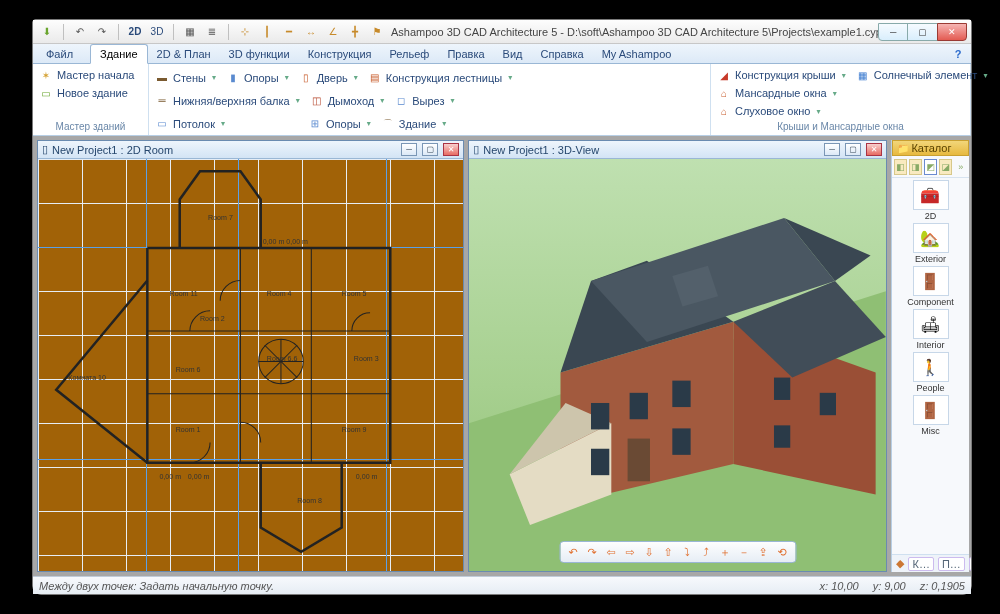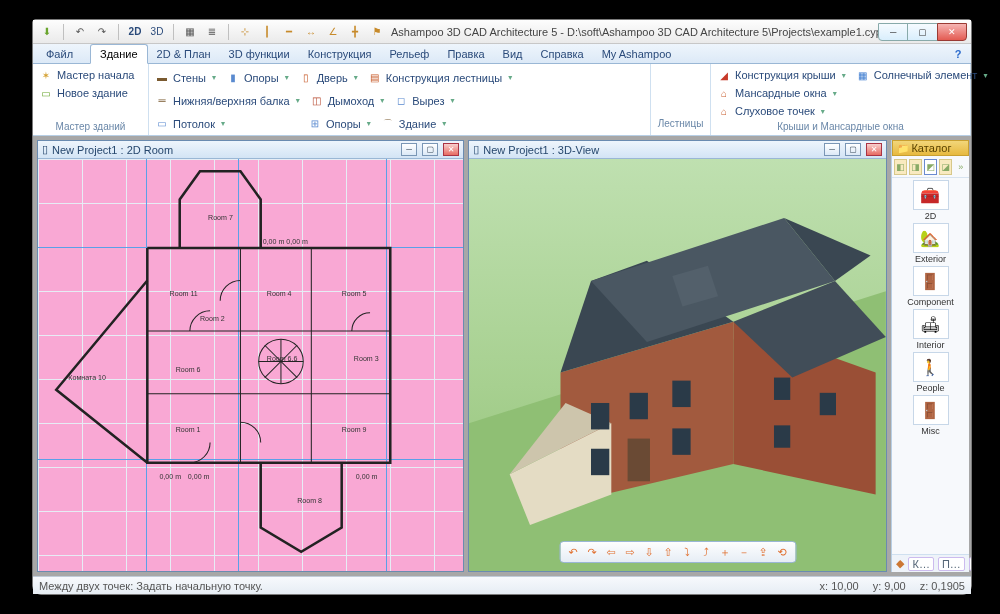--- a/index.html
+++ b/index.html
@@ -28,21 +28,21 @@
 .glabel { text-align: center; color: #6a87a8; font-size: 10px; padding: 1px 0 6px; }
 .client { flex: 1; background: #a7a7a7; position: relative; display: flex; gap: 4px; padding: 4px 2px 4px 4px; overflow: hidden; }
 .mdi { background: #fff; border: 1px solid #6a8bb0; display: flex; flex-direction: column; }
 .mdi-title { height: 18px; background: linear-gradient(#eef5fc,#d3e4f5); display: flex; align-items: center; padding: 0 4px; gap: 4px; border-bottom: 1px solid #9ab7d5; color: #26476d; font-size: 10px; }
 .mdi-title .spacer { flex: 1; }
 .mdi-btn { width: 16px; height: 13px; border: 1px solid #7a96b5; background: linear-gradient(#fff,#dce9f7); display: flex; align-items: center; justify-content: center; font-size: 8px; color: #345; margin-left: 1px; }
 .mdi-btn.cls { background: linear-gradient(#f8cfcd,#e76b62); color: #fff; border-color: #a34; }
 .mdi2d { flex: 1.02; }
 .mdi3d { flex: 1; }
 .mdi-body { flex: 1; position: relative; background: #fff; overflow: hidden; }
-.mdi2d .mdi-body { background: #f9a8d4; }
+.mdi2d .mdi-body { background: #a16207; }
 .grid { position: absolute; inset: 0; background:
   repeating-linear-gradient(#e6edf5 0 1px, transparent 1px 44px),
   repeating-linear-gradient(90deg,#e6edf5 0 1px, transparent 1px 44px); }
 .guides-v { position:absolute; top:0; bottom:0; width:1px; background:#5aa0e8; }
 .guides-h { position:absolute; left:0; right:0; height:1px; background:#5aa0e8; }
 .plan { position:absolute; inset:0; }
 .plan line, .plan polyline, .plan polygon, .plan path, .plan circle { stroke:#222; fill:none; stroke-width:1; }
 .plan .thick { stroke-width:2.5; }
 .plan text { font-size:7px; fill:#333; }
 .mdi3d .mdi-body { background: linear-gradient(#bfe0b0 0%, #a7d090 55%, #8fbf74 100%); }
@@ -52,21 +52,21 @@
 .catalog { width: 78px; background:#f7f9fc; border-left:1px solid #b8cfe5; display:flex; flex-direction:column; }
 .cat-title { height:16px; background: linear-gradient(#f2d67a,#e7b93f); border:1px solid #c9a030; font-size:10px; color:#5a4300; display:flex; align-items:center; padding:0 4px; gap:2px; }
 .cat-tb { height:22px; display:flex; align-items:center; gap:2px; padding:1px 2px; border-bottom:1px solid #d7e3f0; }
 .cat-tb span { width:16px; height:16px; background:#f9eac0; border:1px solid #d7c88a; display:flex; align-items:center; justify-content:center; font-size:9px; color:#8a6; }
 .cat-list { flex:1; overflow:hidden; padding:2px; display:flex; flex-direction:column; gap:2px; }
 .cat-item { display:flex; flex-direction:column; align-items:center; gap:1px; cursor:default; }
 .cat-thumb { width:36px; height:30px; background:#fff; border:1px solid #c7d7e8; display:flex; align-items:center; justify-content:center; font-size:16px; }
 .cat-lbl { font-size:9px; color:#333; }
 .docked { height:18px; background:#eef3f9; border-top:1px solid #cfe0f0; display:flex; align-items:center; gap:4px; padding:0 4px; font-size:9px; color:#567; }
 .docked span.tab { background:#fff; border:1px solid #cbe; padding:0 3px; border-radius:2px; }
-.status { height:18px; background:linear-gradient(#f7f9fc,#e6edf4); border-top:1px solid #c0cbd8; display:flex; align-items:center; padding:0 6px; color:#555; font-size:10px; }
+.status { height:18px; background:linear-gradient(#f7f9fc,#e6edf4); border-top:1px solid #c0cbd8; display:flex; align-items:center; padding:0 6px; color:#555; font-size:10px;font-style:italic; }
 .status .right { margin-left:auto; display:flex; gap:14px; }
 </style>
 </head>
 <body>
 
 <div class="app">
 
   <div class="titlebar">
     <div class="quick">
       <span class="ic" style="color:#6aa52e">⬇</span>
@@ -184,24 +184,20 @@
             </div>
           <div class="rbtn">
               <span class="ric" style="color:#7a5a30">⌒</span>
               <span>Здание</span>
               <span class="dd">▾</span>
             </div>
         </div>
       </div>
     </div>
 
-    <div class="rgroup" style="width:60px">
-      <div class="rows"></div>
-      <div class="glabel">Лестницы</div>
-    </div>
 
     <div class="rgroup" style="width:260px">
       <div class="rows">
         <div class="rrow">
           <div class="rbtn">
               <span class="ric" style="color:#c73a2a">◢</span>
               <span>Конструкция крыши</span>
               <span class="dd">▾</span>
             </div>
           <div class="rbtn">
@@ -213,21 +209,21 @@
         <div class="rrow">
             <div class="rbtn">
               <span class="ric" style="color:#c75a2a">⌂</span>
               <span>Мансардные окна</span>
               <span class="dd">▾</span>
             </div>
           </div>
         <div class="rrow">
             <div class="rbtn">
               <span class="ric" style="color:#c75a2a">⌂</span>
-              <span>Слуховое точек</span>
+              <span>Слуховое окно</span>
               <span class="dd">▾</span>
             </div>
           </div>
       </div>
       <div class="glabel">Крыши и Мансардные окна</div>
     </div>
   </div>
 
   <div class="client">
 

